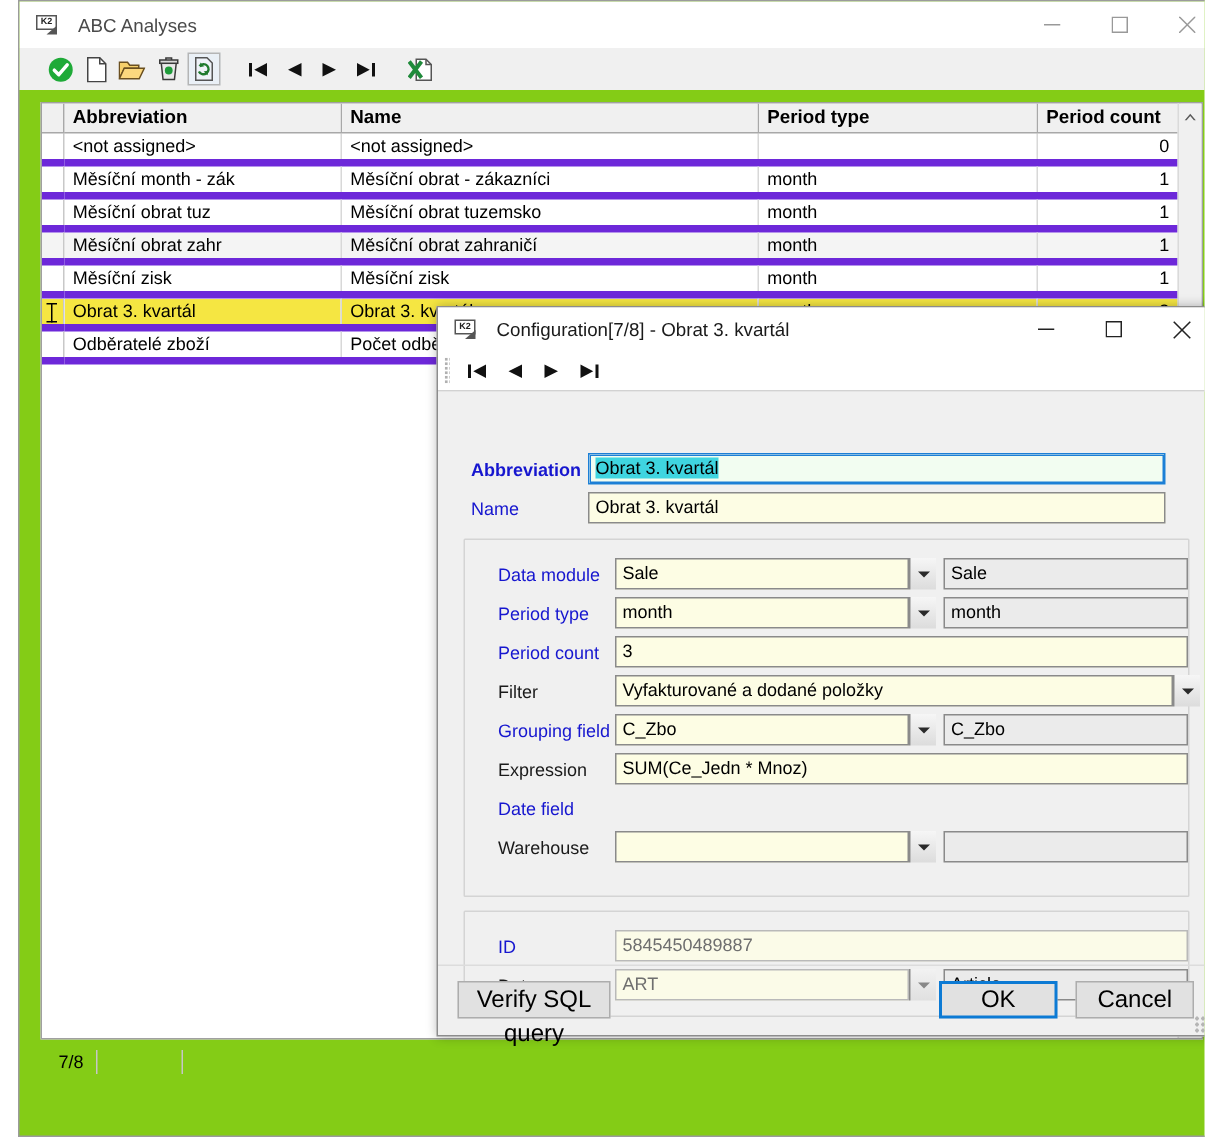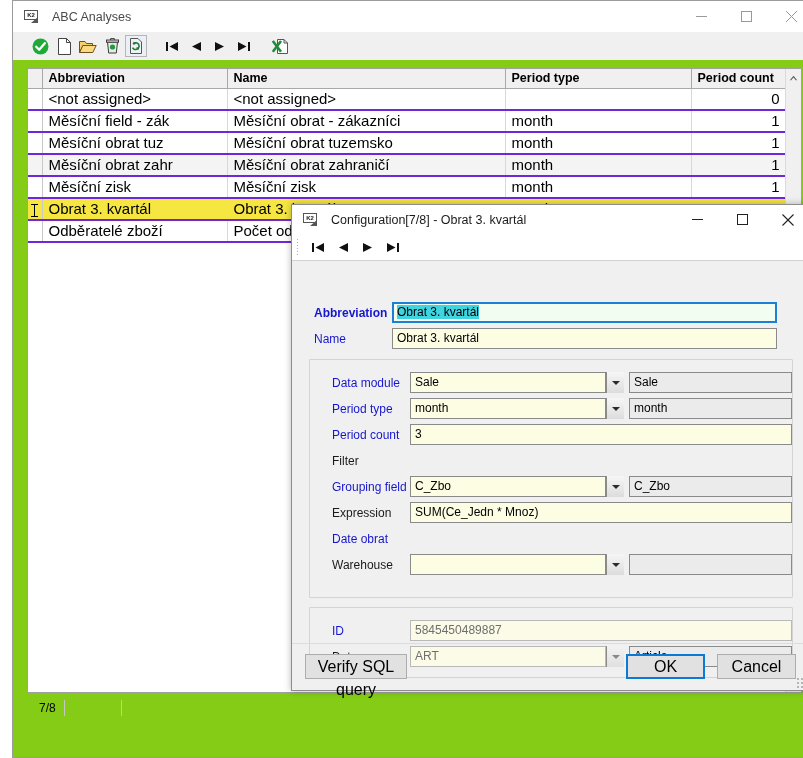--- a/index.html
+++ b/index.html
@@ -128,22 +128,22 @@
     box-sizing: border-box;
     position: relative;
   }
   table.grid th.ind {
     padding: 0;
     width: 14px;
   }
   table.grid th.num { text-align: left; }
   table.grid td {
     border-right: 1px solid #d8d8d8;
-    border-bottom: 2px solid #6d28d9;
-    font-size: 15px;
+    border-bottom: 5px solid #6d28d9;
+    font-size: 12px;
     padding: 1px 0 2px 6px;
     height: 17px;
     box-sizing: border-box;
     white-space: nowrap;
     overflow: hidden;
   }
   table.grid td.ind {
     padding: 0;
     border-right: 1px solid #c8c8c8;
     text-align: center;
@@ -526,21 +526,21 @@
       <tbody>
         <tr>
           <td class="ind"></td>
           <td>&lt;not assigned&gt;</td>
           <td>&lt;not assigned&gt;</td>
           <td></td>
           <td class="num">0</td>
         </tr>
         <tr>
           <td class="ind"></td>
-          <td>Měsíční field - zák</td>
+          <td>Měsíční month - zák</td>
           <td>Měsíční obrat - zákazníci</td>
           <td>month</td>
           <td class="num">1</td>
         </tr>
         <tr>
           <td class="ind"></td>
           <td>Měsíční obrat tuz</td>
           <td>Měsíční obrat tuzemsko</td>
           <td>month</td>
           <td class="num">1</td>
@@ -683,40 +683,46 @@
             <div class="fld ro w-right">month</div>
           </div>
 
           <div class="frow">
             <div class="flabel blue">Period count</div>
             <div class="fld w-full">3</div>
           </div>
 
           <div class="frow">
             <div class="flabel dark">Filter</div>
+            <div class="combo">
+              <div class="fld" style="width:372px">Vyfakturované a dodané položky</div>
+              <div class="arrowbox">
+                  <div class="ar"></div>
+                </div>
+            </div>
           </div>
 
           <div class="frow">
             <div class="flabel blue">Grouping field</div>
             <div class="combo">
               <div class="fld w-half">C_Zbo</div>
               <div class="arrowbox">
                   <div class="ar"></div>
                 </div>
             </div>
             <div class="fld ro w-right">C_Zbo</div>
           </div>
 
           <div class="frow">
             <div class="flabel dark">Expression</div>
             <div class="fld w-full">SUM(Ce_Jedn * Mnoz)</div>
           </div>
 
           <div class="frow">
-            <div class="flabel blue">Date obrat</div>
+            <div class="flabel blue">Date field</div>
           </div>
 
           <div class="frow" style="margin-bottom:12px;">
             <div class="flabel dark">Warehouse</div>
             <div class="combo">
               <div class="fld w-half"></div>
               <div class="arrowbox">
                   <div class="ar"></div>
                 </div>
             </div>

